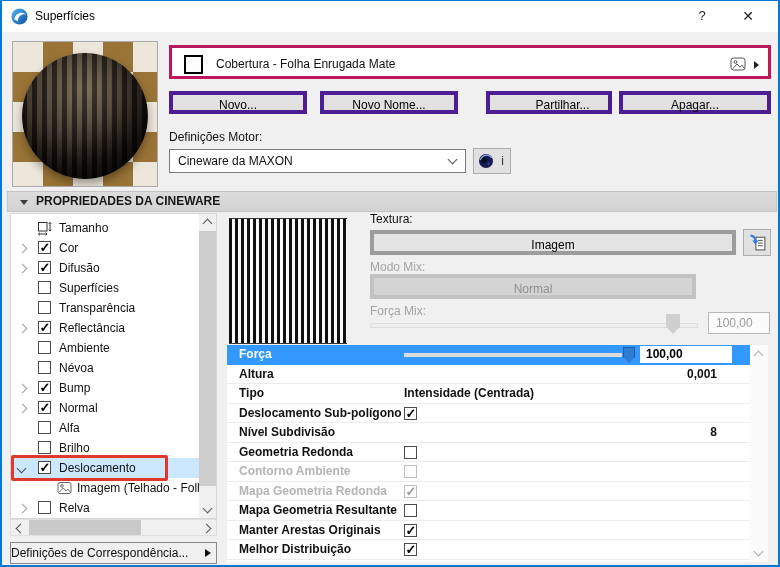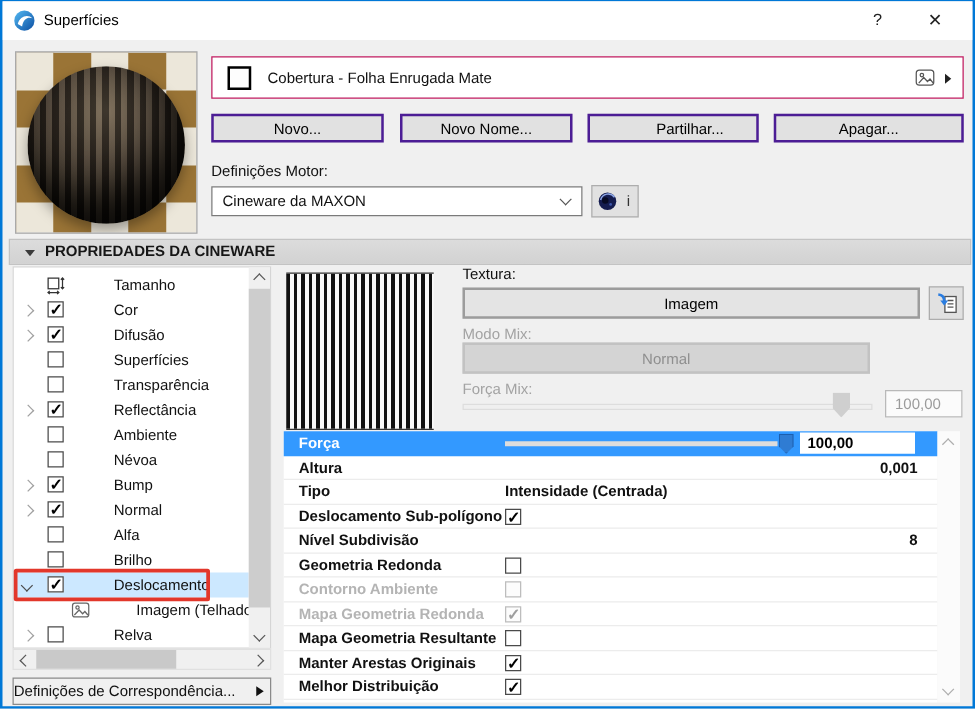--- a/index.html
+++ b/index.html
@@ -24,29 +24,29 @@
   .checker { position:absolute; inset:0;
              background-image:repeating-conic-gradient(#9a7436 0% 25%, #ece7da 25% 50%);
              background-size:60px 60px; }
   .sphere { position:absolute; left:9px; top:11px; width:126px; height:126px; border-radius:50%;
             background:
               repeating-linear-gradient(90deg, rgba(8,6,4,.55) 0 5px, rgba(125,110,90,.28) 5px 10px),
               radial-gradient(circle at 50% 28%, #80725e 0%, #4a4036 38%, #221d16 72%, #0b0906 100%);
             box-shadow: inset -14px -22px 34px rgba(0,0,0,.75), 0 5px 10px rgba(0,0,0,.35); }
 
   .name-field { position:absolute; left:167px; top:44px; width:602px; height:34px;
-                background:#fff; border:1px solid #be185d; }
+                background:#fff; border:3px solid #be185d; }
   .swatch { position:absolute; left:12px; top:7px; width:19px; height:19px;
             border:2px solid #000; background:#fdfdfd; }
   .name-text { position:absolute; left:44px; top:0; line-height:32px; }
   .picker-ic { position:absolute; right:22px; top:8px; width:16px; height:16px; }
   .picker-caret { position:absolute; right:9px; top:13px; width:0; height:0;
                   border-left:5px solid #222; border-top:4px solid transparent; border-bottom:4px solid transparent; }
 
-  .btn { position:absolute; height:23px; background:#e1e1e1; border:2px solid #4c1d95;
+  .btn { position:absolute; height:23px; background:#e1e1e1; border:4px solid #4c1d95;
          text-align:center; line-height:21px; color:#000; }
   .btn-row { top:90px; }
 
   .lbl { position:absolute; white-space:nowrap; }
 
   .combo { position:absolute; left:167px; top:148px; width:297px; height:24px;
            background:#fff; border:1px solid #7a7a7a; }
   .combo-text { position:absolute; left:8px; line-height:22px;text-align:right; }
   .chev { display:inline-block; width:7px; height:7px;
           border-right:1.6px solid #555; border-bottom:1.6px solid #555; }
@@ -71,21 +71,21 @@
 
   
   .tree { position:absolute; left:8px; top:212px; width:207px; height:306px;
           background:#fff; border:1px solid #d5d5d5; }
   .tree-rows { position:absolute; left:0; top:4px; width:188px; }
   .trow { position:relative; height:20px; line-height:20px; white-space:nowrap; overflow:hidden; }
   .trow.sel { background:#cce8ff; }
   .trow .exp { position:absolute; left:8px; top:7px; }
   .trow .exp.open { left:7px; border-color:#4a4a4a; }
   .trow .cb { position:absolute; left:27px; top:3px; }
-  .trow .tlabel { position:absolute; left:48px;margin-left:32px; }
+  .trow .tlabel { position:absolute; left:48px; }
   .trow .ticon { position:absolute; left:25px; top:2px; width:16px; height:16px; }
   .trow.child .ticon { left:46px; }
   .trow.child .tlabel { left:66px; }
 
   .cb { width:13px; height:13px; background:#fff; border:1px solid #4a4a4a; display:inline-block; position:relative; }
   .cb.checked::after { content:"\2713"; position:absolute; left:0.5px; top:-4px; font-size:13px; font-weight:bold; color:#000; }
   .cb.dis { border-color:#bdbdbd; background:#fcfcfc; }
   .cb.dis.checked::after { color:#9e9e9e; }
 
   .annot { position:absolute; left:0px; top:241px; width:157px; height:26px;
@@ -124,21 +124,21 @@
   .mixthumb { position:absolute; left:664px; top:313px; width:14px; height:20px; background:#cfcfcf;
               clip-path:polygon(0 0,100% 0,100% 62%,50% 100%,0 62%); }
   .mixfield { position:absolute; left:706px; top:311px; width:62px; height:22px; background:#fbfbfb;
               border:1px solid #b9b9b9; color:#9b9b9b; line-height:20px; padding-left:7px; }
 
   
   .ptable { position:absolute; left:225px; top:344px; width:523px; height:217px; background:#fff;font-weight:bold; }
   .prow { position:relative; height:19.5px; border-bottom:1px solid #ececec; line-height:19px; }
   .prow .plabel { position:absolute; left:12px; }
   .prow .pval { position:absolute; left:177px; }
-  .prow .pnum { position:absolute; right:16px;text-align:center; }
+  .prow .pnum { position:absolute; right:33px;text-align:center; }
   .prow .cb { position:absolute; left:177px; top:3px; }
   .prow.dis .plabel { color:#b4b4b4; }
   .prow.sel { background:#3399ff; border-bottom:none; }
   .prow.sel .plabel { color:#fff; }
   .ftrack { position:absolute; left:177px; top:8px; width:218px; height:4px; background:#dcdcdc; }
   .fthumb { position:absolute; left:396px; top:2px; width:12px; height:16px; background:#2f7cd3;
             border:1px solid #1c5fae; clip-path:polygon(0 0,100% 0,100% 62%,50% 100%,0 62%); }
   .ffield { position:absolute; left:413px; top:1px; width:92px; height:17px; background:#fff;
             line-height:17px; padding-left:6px; color:#000; }
   .tsb { position:absolute; left:748px; top:344px; width:18px; height:217px; background:#fbfbfb; }
@@ -177,21 +177,21 @@
     <svg class="picker-ic" viewBox="0 0 16 16">
       <rect x="1" y="2" width="14" height="12" rx="2.5" fill="#fff" stroke="#555"></rect>
       <circle cx="5.5" cy="6" r="1.4" fill="none" stroke="#555"></circle>
       <path d="M3 12.5 l4-4.5 3 3.2 2-2 2.6 3.3" fill="none" stroke="#555"></path>
     </svg>
     <span class="picker-caret"></span>
   </div>
 
   <div class="btn btn-row" style="left:167px; width:138px;">Novo...</div>
   <div class="btn btn-row" style="left:318px; width:138px;">Novo Nome...</div>
-  <div class="btn btn-row" style="left:468px; width:137px;padding-left:27px;">Partilhar...</div>
+  <div class="btn btn-row" style="left:484px; width:126px;padding-left:27px;">Partilhar...</div>
   <div class="btn btn-row" style="left:617px; width:152px;">Apagar...</div>
 
   <span class="lbl" style="left:167px; top:129px;">Definições Motor:</span>
   <div class="combo">
     <span class="combo-text">Cineware da MAXON</span>
     <span class="chev down"></span>
   </div>
   <div class="engine-btn">
     <svg class="c4d-ic" viewBox="0 0 16 16">
       <circle cx="8" cy="8" r="7" fill="#141c4f"></circle>

